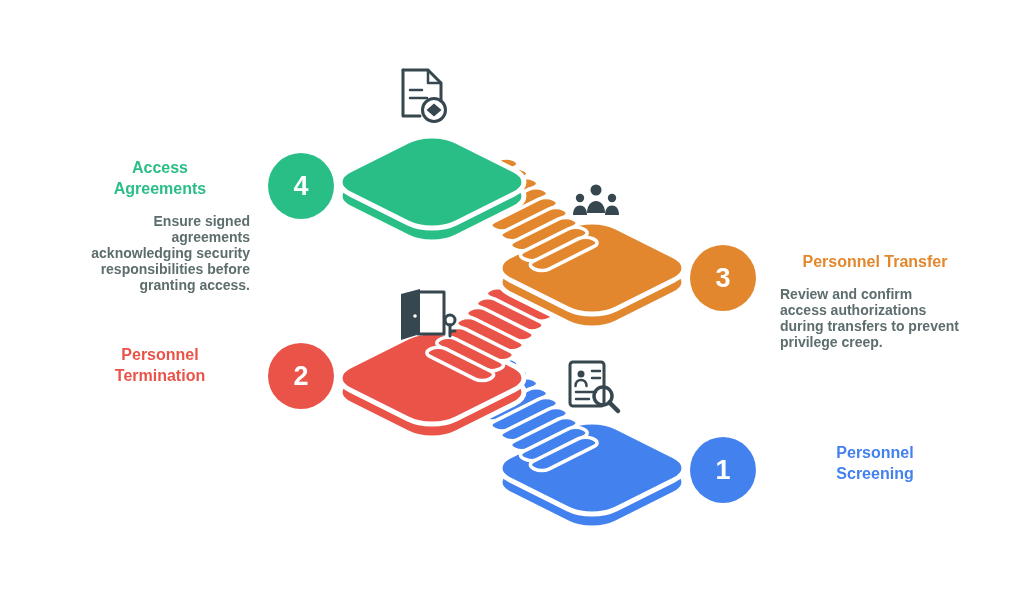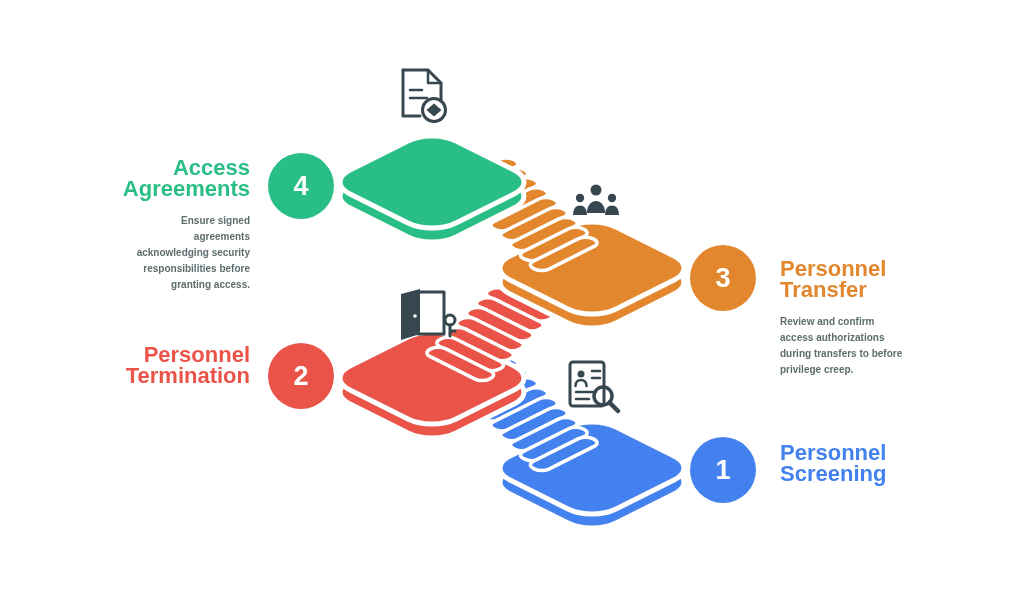--- a/index.html
+++ b/index.html
@@ -18,22 +18,22 @@
   
   .icon-stroke{fill:none;stroke:var(--icon,#37474f);stroke-width:3;stroke-linecap:round;stroke-linejoin:round;}
   .icon-fill{fill:var(--icon,#37474f);stroke:none;}
   .sw25{stroke-width:2.5;}
   .sw35{stroke-width:3.5;}
   .sw45{stroke-width:4.5;}
 
   
   .label-block{position:absolute;}
   .align-right{text-align:right;}
-  .step-title{font-size:22px;font-weight:700;line-height:21px;white-space:pre-line;}
-  .step-desc{margin-top:14px;font-size:10px;font-weight:700;line-height:16px;white-space:pre-line;color:var(--desc,#5d6d6d);}
+  .step-title{font-size:16px;font-weight:700;line-height:21px;white-space:pre-line;text-align:center;}
+  .step-desc{margin-top:14px;font-size:14px;font-weight:700;line-height:16px;white-space:pre-line;color:var(--desc,#5d6d6d);}
   .c-blue{color:var(--blue,#4382ee);}
   .c-red{color:var(--red,#ea5348);}
   .c-orange{color:var(--orange,#e2872d);}
   .c-green{color:var(--green,#2abe87);}
 
   
   .num-circle{position:absolute;width:66px;height:66px;border-radius:50%;display:flex;align-items:center;justify-content:center;color:#ffffff;font-size:27px;font-weight:700;}
   .bg-blue{background:var(--blue,#4382ee);}
   .bg-red{background:var(--red,#ea5348);}
   .bg-orange{background:var(--orange,#e2872d);}
@@ -149,25 +149,25 @@
 granting access.</div>
   </div>
   <div class="num-circle bg-green" style="left:268px;top:153px;">4</div>
 
   <div class="label-block align-right" style="left:70px;top:344px;width:180px;">
     <div class="step-title c-red">Personnel
 Termination</div>
   </div>
   <div class="num-circle bg-red" style="left:268px;top:343px;">2</div>
 
-  <div class="label-block" style="left:780px;top:258px;width:190px;">
+  <div class="label-block" style="left:780px;top:251px;width:190px;">
     <div class="step-title c-orange">Personnel Transfer</div>
     <div class="step-desc">Review and confirm
 access authorizations
-during transfers to before
+during transfers to prevent
 privilege creep.</div>
   </div>
   <div class="num-circle bg-orange" style="left:690px;top:245px;">3</div>
 
   <div class="label-block" style="left:780px;top:442px;width:190px;">
     <div class="step-title c-blue">Personnel
 Screening</div>
   </div>
   <div class="num-circle bg-blue" style="left:690px;top:437px;">1</div>
 

